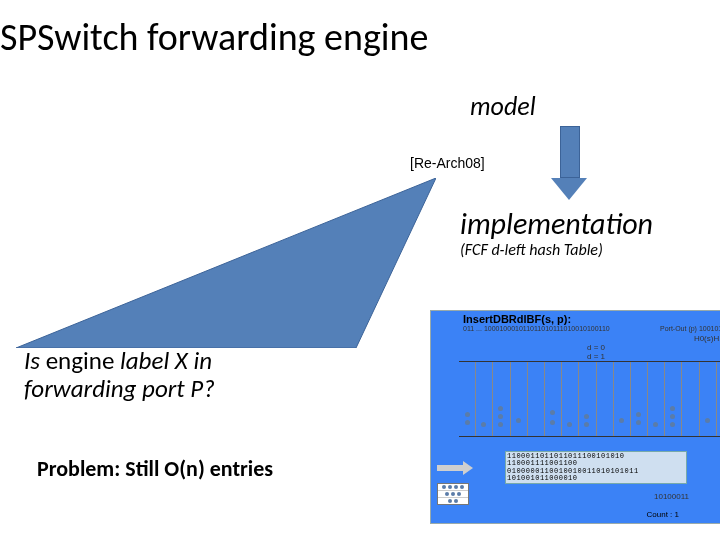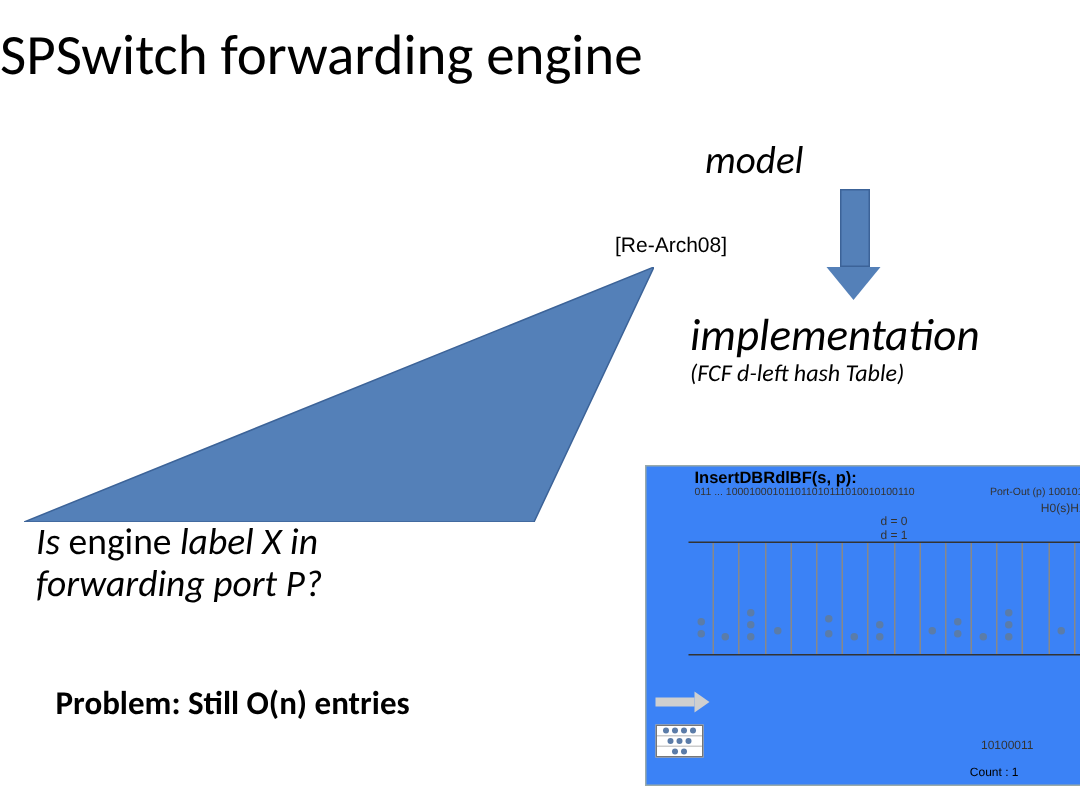--- a/index.html
+++ b/index.html
@@ -330,16 +330,22 @@
         <span></span>
         <span></span>
         <span></span>
       </div>
     <div>
         <span></span>
         <span></span>
       </div>
   </div>
 
+  <div class="bitrows">
+    <div>1100011011011011100101010</div>
+    <div>110001111001100</div>
+    <div>0100000110010010011010101011</div>
+    <div>101001011000010</div>
+  </div>
 
   <div class="portout">10100011</div>
   <div class="count">Count : 1</div>
 </div>
 
 </body></html>

